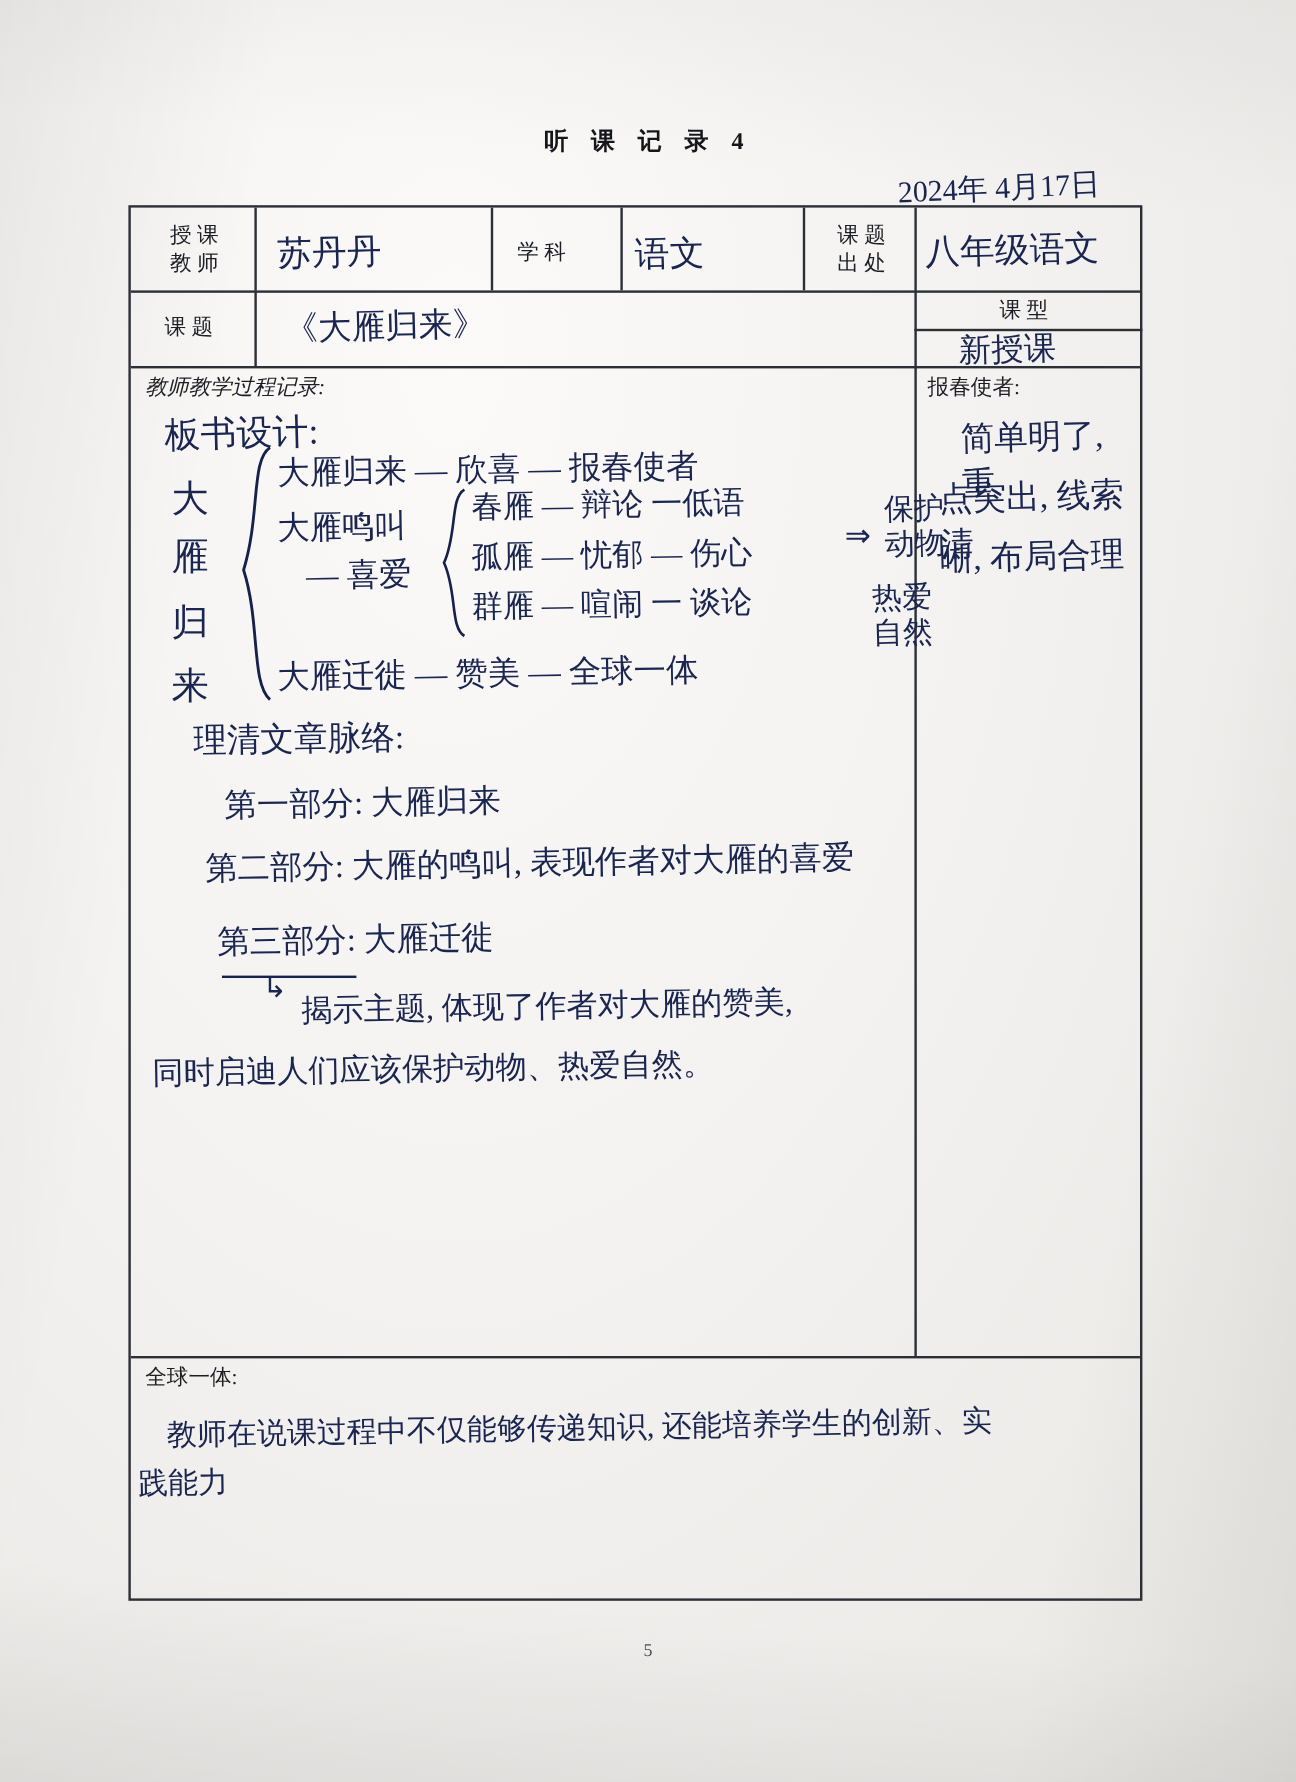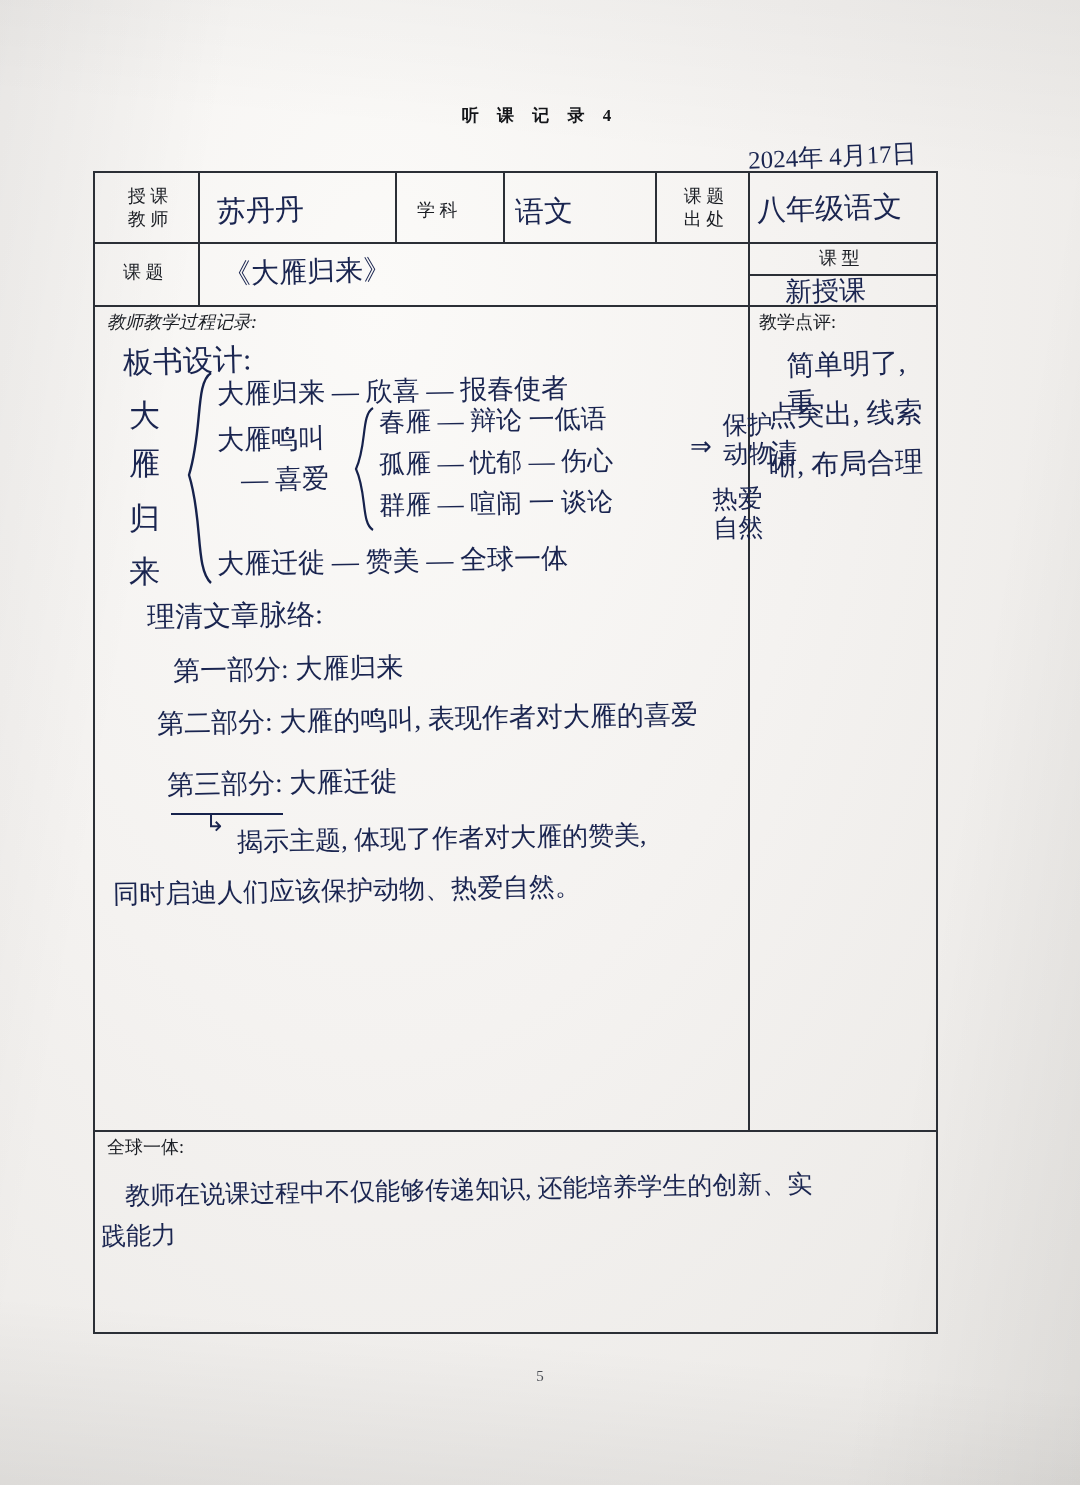--- a/index.html
+++ b/index.html
@@ -30,41 +30,41 @@
       linear-gradient(185deg, rgba(0,0,0,0.04) 0%, rgba(0,0,0,0) 12%, rgba(0,0,0,0) 88%, rgba(0,0,0,0.07) 100%);
     pointer-events:none;
   }
 
   .page-title {
     position: absolute;
     top: 104px;
     left: 0;
     width: 100%;
     text-align: center;
-    font-size: 17px;
+    font-size: 20px;
     font-weight: bold;
     letter-spacing: 7px;
     color: #14161a;
     font-family: "Liberation Serif", serif;
   }
 
   .date-line {
     position: absolute;
     top: 140px;
     left: 748px;
     font-size: 25px;
     color: #1d2a4d;
     font-family: "Liberation Serif", serif;
     transform: rotate(-2deg);
   }
 
   
   .table {
     position: absolute;
-    left: 93px;
+    left: 107px;
     top: 171px;
     width: 845px;
     height: 1163px;
     border: 2px solid #2b2f36;
     box-sizing: border-box;
   }
 
   .row-line {
     position: absolute;
     left: 0;
@@ -154,21 +154,21 @@
   <div class="hand t1" style="left:122px;top:18px;font-size:29px;">苏丹丹</div>
   <div class="hand t1" style="left:420px;top:19px;font-size:29px;">语文</div>
   <div class="hand t1" style="left:662px;top:16px;font-size:29px;">八年级语文</div>
 
   <div class="cell-label" style="left:28px;top:88px;">课 题</div>
   <div class="hand t1" style="left:128px;top:80px;font-size:28px;">《大雁归来》</div>
   <div class="cell-label" style="left:724px;top:74px;">课 型</div>
   <div class="hand t1" style="left:690px;top:100px;font-size:27px;">新授课</div>
 
   <div class="cell-label" style="left:12px;top:138px;font-style:italic;">教师教学过程记录:</div>
-  <div class="cell-label" style="left:664px;top:138px;">教学点评:</div>
+  <div class="cell-label" style="left:664px;top:138px;">报春使者:</div>
   <div class="cell-label" style="left:12px;top:963px;">全球一体:</div>
 
   <div class="hand t1" style="left:28px;top:168px;font-size:30px;">板书设计:</div>
 
   <div class="hand" style="left:34px;top:222px;font-size:31px;">大</div>
   <div class="hand" style="left:34px;top:270px;font-size:31px;">雁</div>
   <div class="hand" style="left:34px;top:325px;font-size:31px;">归</div>
   <div class="hand" style="left:34px;top:378px;font-size:31px;">来</div>
 
   <div class="brace" style="left:86px;top:196px;font-size:44px;line-height:0.9;">

